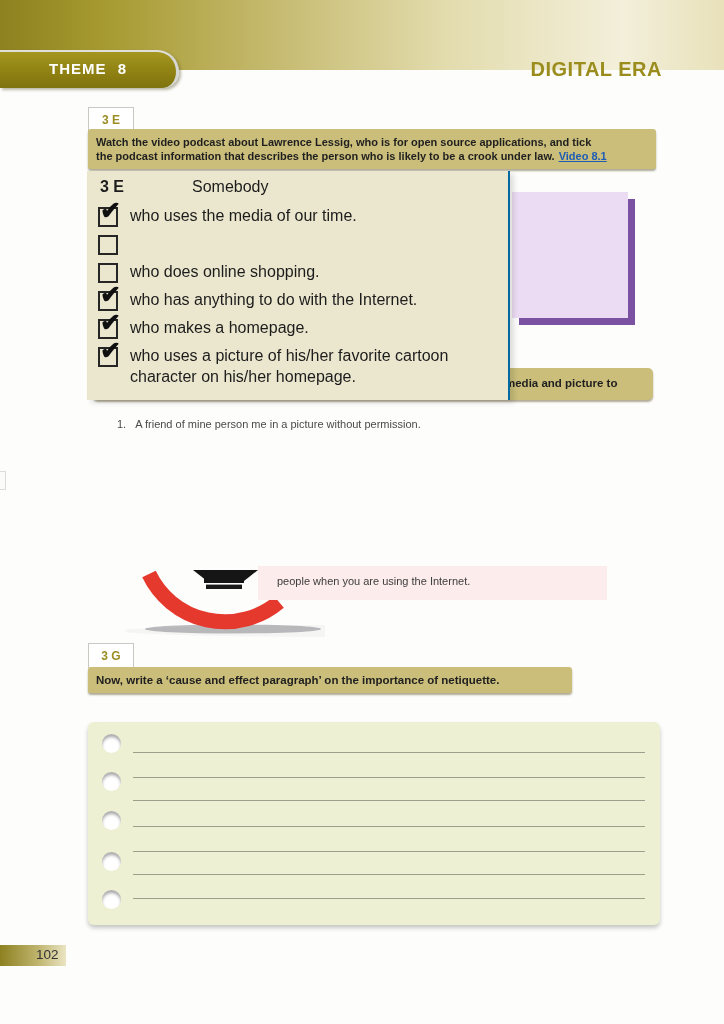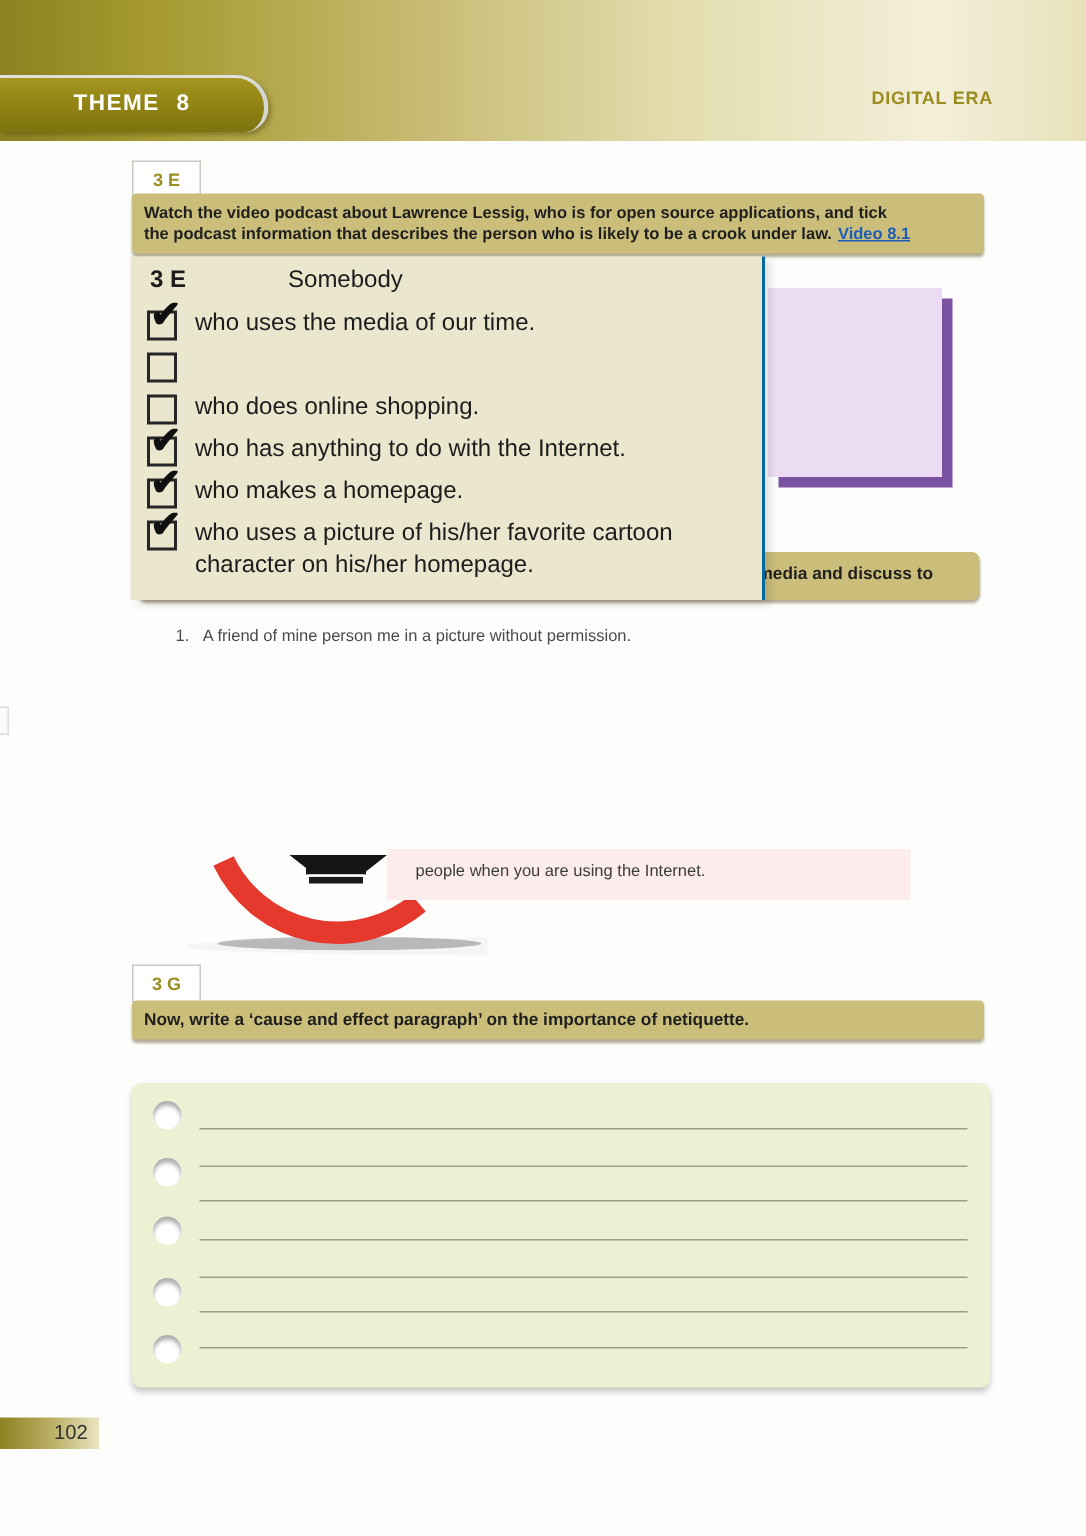--- a/index.html
+++ b/index.html
@@ -4,53 +4,53 @@
 <style>
   html,body{margin:0;padding:0;}
   body{
     width:724px;height:1024px;position:relative;overflow:hidden;
     background:#fdfdfc;
     font-family:"Liberation Sans", sans-serif;
     -webkit-font-smoothing:antialiased;
   }
   
   .banner{
-    position:absolute;left:0;top:0;width:724px;height:94px;
+    position:absolute;left:0;top:0;width:724px;height:70px;
     background:linear-gradient(90deg,#8d8120 0%,#a5992f 14%,#c6ba70 38%,#e3dcae 62%,#f3efda 86%,#e8e1ba 100%);
   }
   .theme-tab{
     position:absolute;left:0;top:50px;width:176px;height:36px;
     background:linear-gradient(180deg,#a4961e 0%,#8a7c10 70%,#7e7310 100%);
     border-top:2px solid #dfdfdb;border-right:3px solid #d6d6d2;
     border-radius:0 24px 18px 0;
     box-shadow:2px 2px 3px rgba(60,55,10,.35);
     color:#ffffff;font-weight:bold;font-size:15px;letter-spacing:1px;word-spacing:6px;
     text-align:center;line-height:34px;
   }
   .page-title{
     position:absolute;right:62px;top:58px;
-    color:#9a8d1d;font-weight:bold;font-size:12px;letter-spacing:.5px;
+    color:#9a8d1d;font-weight:bold;font-size:20px;letter-spacing:.5px;
   }
   
   .act-tab{
     position:absolute;width:44px;height:24px;background:#ffffff;
     border:1px solid #c9c9c4;border-bottom:none;
     color:#9a8d22;font-weight:bold;font-size:12px;text-align:center;line-height:24px;
   }
   
   .bar{
     position:absolute;background:#cbbe7b;border-radius:3px;
     box-shadow:0 2px 2px rgba(80,70,25,.45);
     color:#1f1f1f;font-weight:bold;font-size:11px;
   }
   .bar1{left:88px;top:129px;width:568px;height:40px;padding:6px 8px 0 8px;box-sizing:border-box;line-height:14px;}
   .bar1 a{color:#1d5db5;text-decoration:underline;margin-left:4px;cursor:pointer;}
   .bar-partial{left:93px;top:368px;width:560px;height:32px;z-index:1;border-radius:5px;}
   .bar-partial span{position:absolute;left:412px;top:9px;font-size:11.5px;}
-  .bar3{left:88px;top:667px;width:568px;height:26px;line-height:26px;padding-left:8px;box-sizing:border-box;font-size:11.5px;}
+  .bar3{left:88px;top:667px;width:484px;height:26px;line-height:26px;padding-left:8px;box-sizing:border-box;font-size:11.5px;}
   
   .lavender{
     position:absolute;left:512px;top:192px;width:116px;height:126px;
     background:#ecdcf3;box-shadow:7px 7px 0 0 #7b51a1;z-index:1;
   }
   
   .overlay{
     position:absolute;left:87px;top:171px;width:421px;height:229px;
     background:#ebe7ce;z-index:2;
     border-right:2px solid #0369a1;
@@ -112,21 +112,21 @@
 
 <div class="act-tab" style="left:88px;top:107px;">3 E</div>
 <div class="bar bar1">
   <span>Watch the video podcast about Lawrence Lessig, who is for open source applications, and tick</span><br>
   <span>the podcast information that describes the person who is likely to be a crook under law.</span><a>Video 8.1</a>
 </div>
 
 <div class="lavender"></div>
 
 <div class="bar bar-partial">
-  <span>media and discuss to</span>
+  <span>media and picture to</span>
 </div>
 
 <div class="overlay">
   <div class="overlay-head">
     <span class="lbl">3 E</span><span>Somebody</span>
   </div>
   <div class="check-list" id="check-list">
       <div class="check-row">
         <span class="checkbox">
           <span class="tick">✔</span>

